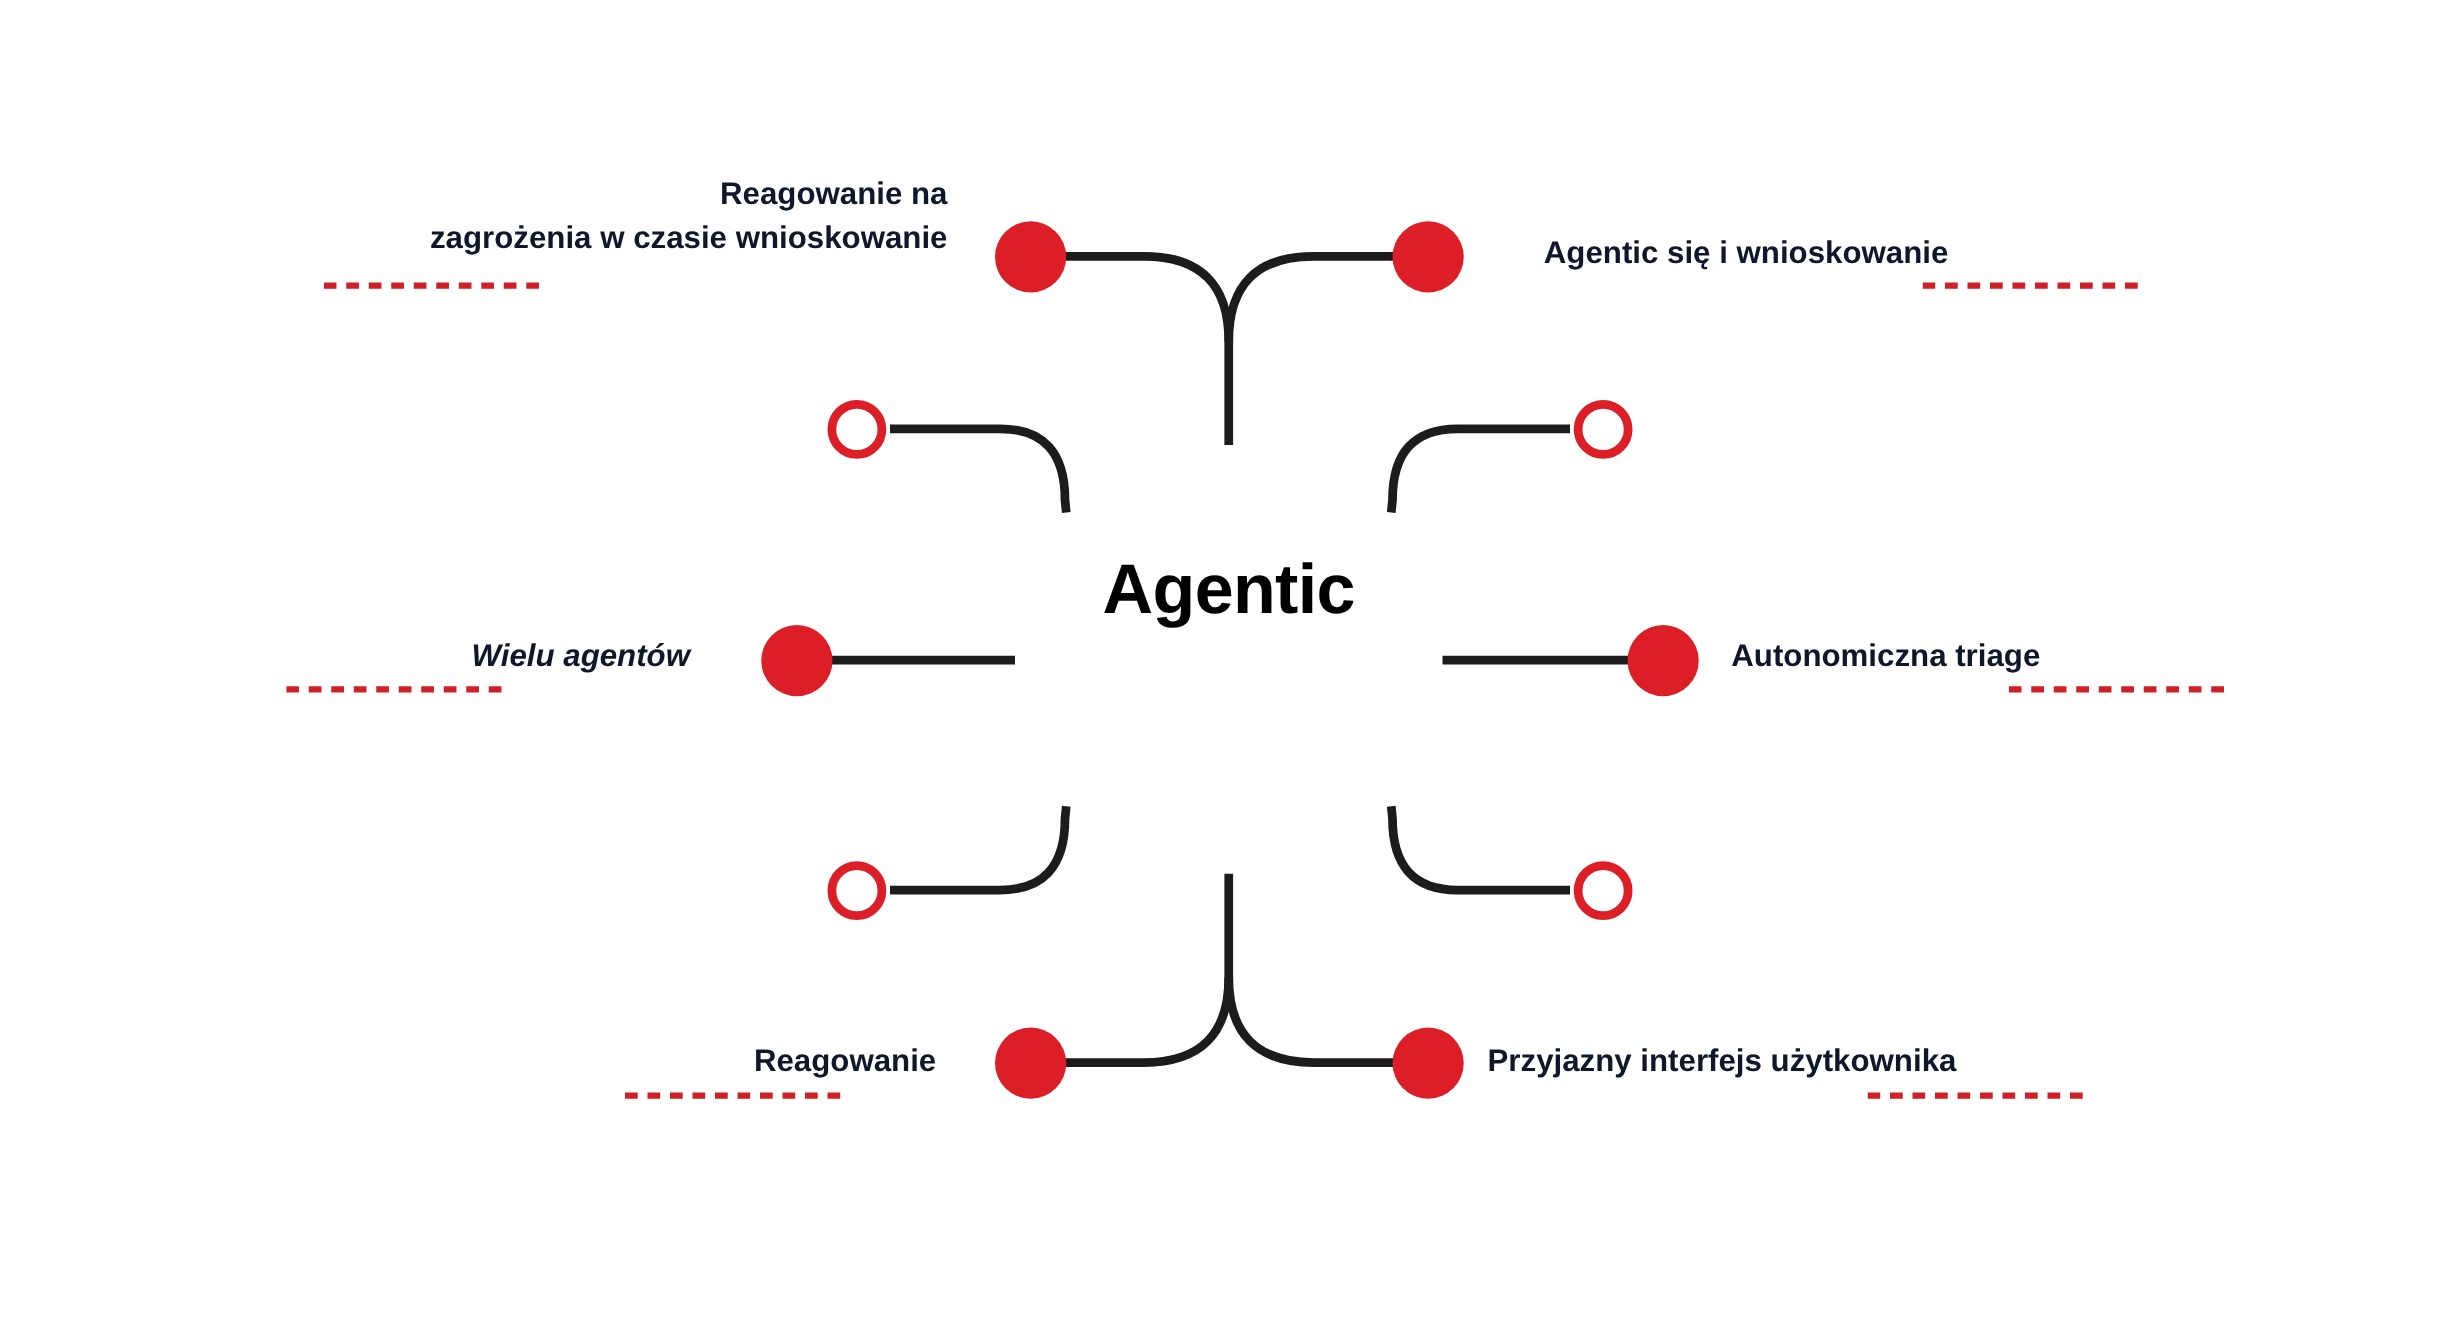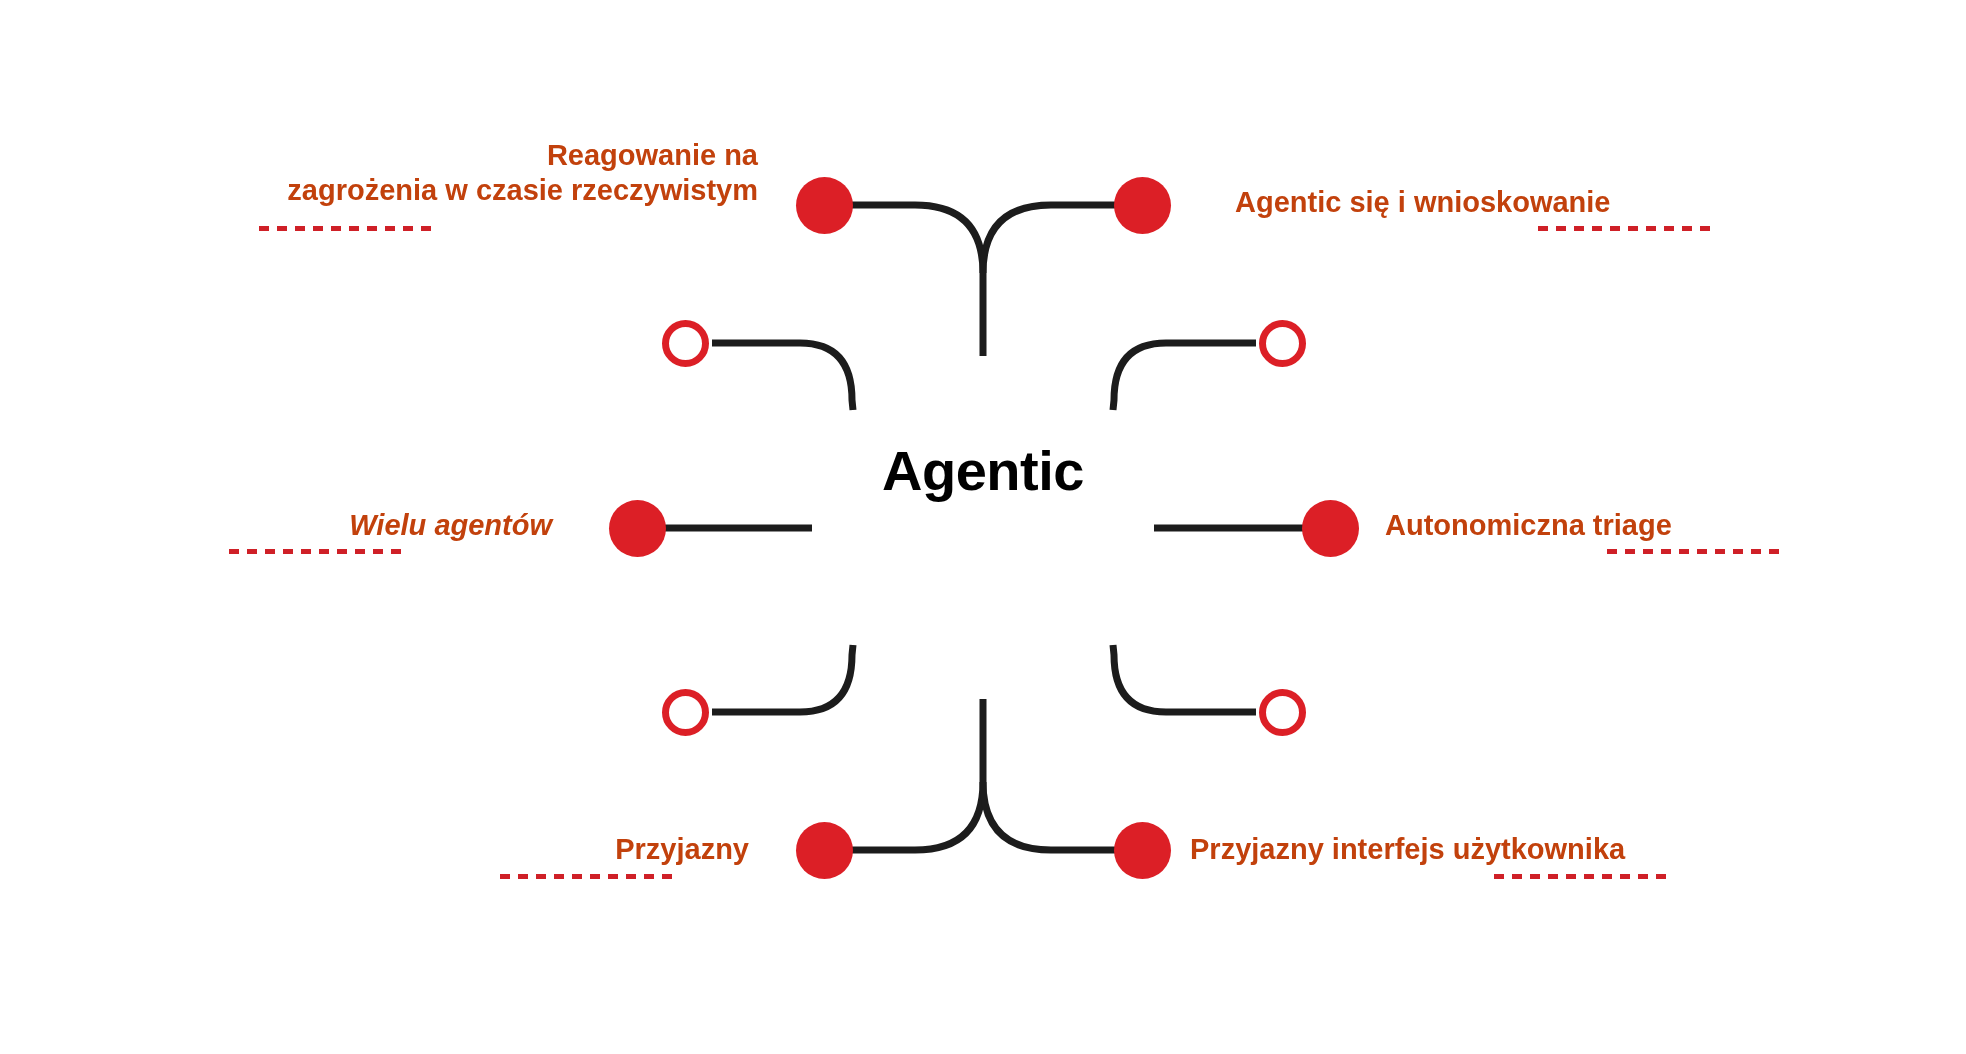--- a/index.html
+++ b/index.html
@@ -56,23 +56,23 @@
   .node.hollow {
     width: 47px;
     height: 47px;
     background: #ffffff;
     border: 7px solid #DC1F26;
   }
 
   
   .label {
     position: absolute;
-    color: #c2410c;
+    color: #0f172a;
     font-weight: bold;
-    font-size: 29px;
+    font-size: 25px;
     line-height: 35px;
     white-space: nowrap;
   }
   .label.right-al { text-align: right; }
   .label.left-al  { text-align: left; }
   .label .ltext { display: block; }
 
   
   .dash {
     position: absolute;
@@ -128,41 +128,41 @@
   <div class="node filled" style="left:1302px; top:500px;"></div>
 
   <div class="node hollow" style="left:662px;  top:689px;"></div>
   <div class="node hollow" style="left:1259px; top:689px;"></div>
 
   <div class="node filled" style="left:796px;  top:822px;"></div>
   <div class="node filled" style="left:1114px; top:822px;"></div>
 
   <div class="label right-al" style="left:88px; top:138px; width:670px;">
     <span class="ltext">Reagowanie na</span>
-    <span class="ltext">zagrożenia w czasie rzeczywistym</span>
+    <span class="ltext">zagrożenia w czasie wnioskowanie</span>
   </div>
   <div class="dash" style="left:259px; top:226px; width:174px;"></div>
 
   <div class="label left-al" style="left:1235px; top:185px; width:660px;">
     <span class="ltext">Agentic się i wnioskowanie</span>
   </div>
   <div class="dash" style="left:1538px; top:226px; width:174px;"></div>
 
   <div class="label right-al" style="left:0px; top:508px; width:552px;font-style:italic;">
     <span class="ltext">Wielu agentów</span>
   </div>
   <div class="dash" style="left:229px; top:549px; width:174px;"></div>
 
   <div class="label left-al" style="left:1385px; top:508px; width:540px;">
     <span class="ltext">Autonomiczna triage</span>
   </div>
   <div class="dash" style="left:1607px; top:549px; width:174px;"></div>
 
   <div class="label right-al" style="left:160px; top:832px; width:589px;">
-    <span class="ltext">Przyjazny</span>
+    <span class="ltext">Reagowanie</span>
   </div>
   <div class="dash" style="left:500px; top:874px; width:174px;"></div>
 
   <div class="label left-al" style="left:1190px; top:832px; width:700px;">
     <span class="ltext">Przyjazny interfejs użytkownika</span>
   </div>
   <div class="dash" style="left:1494px; top:874px; width:174px;"></div>
 
 </div>
 

